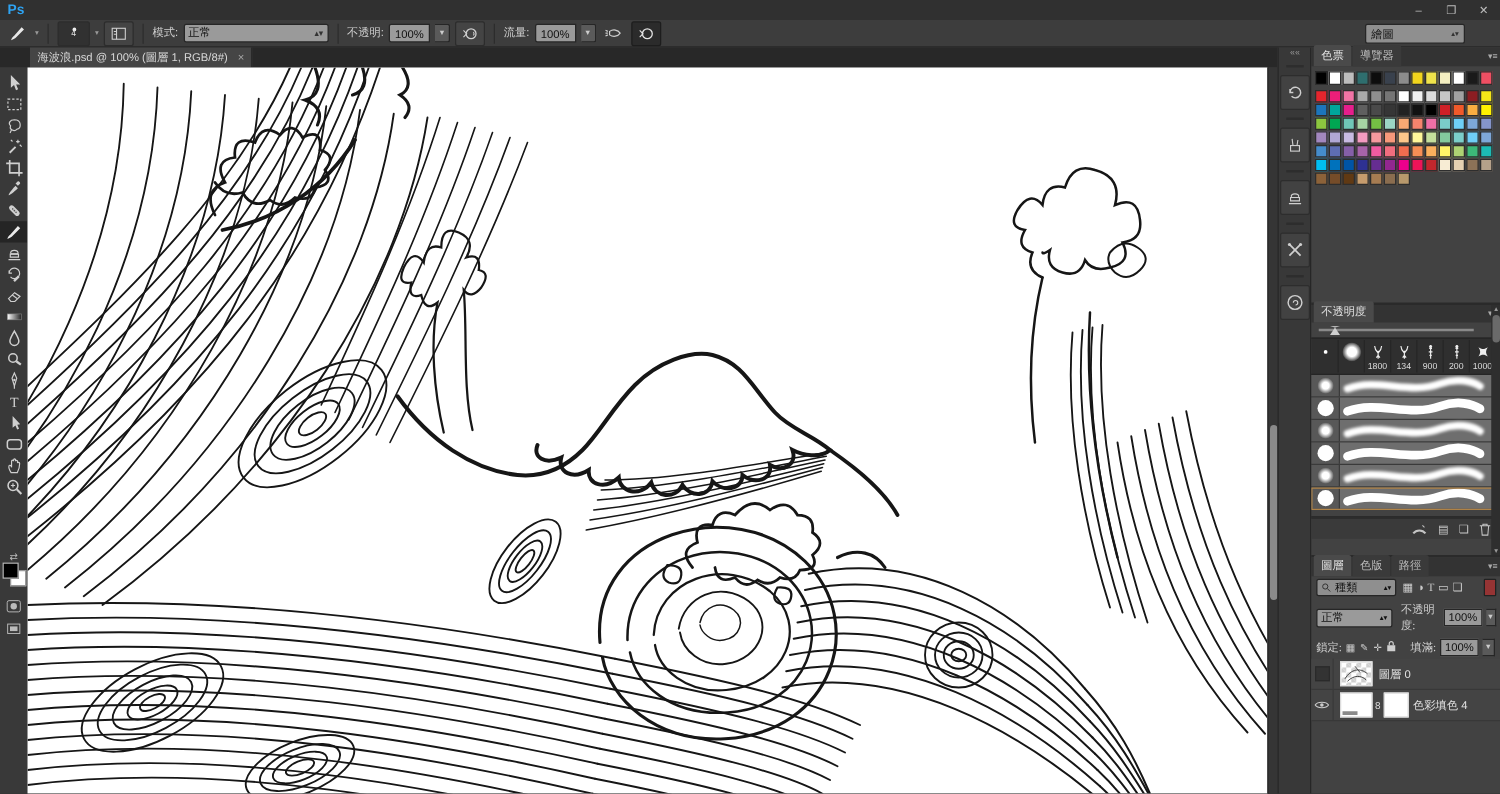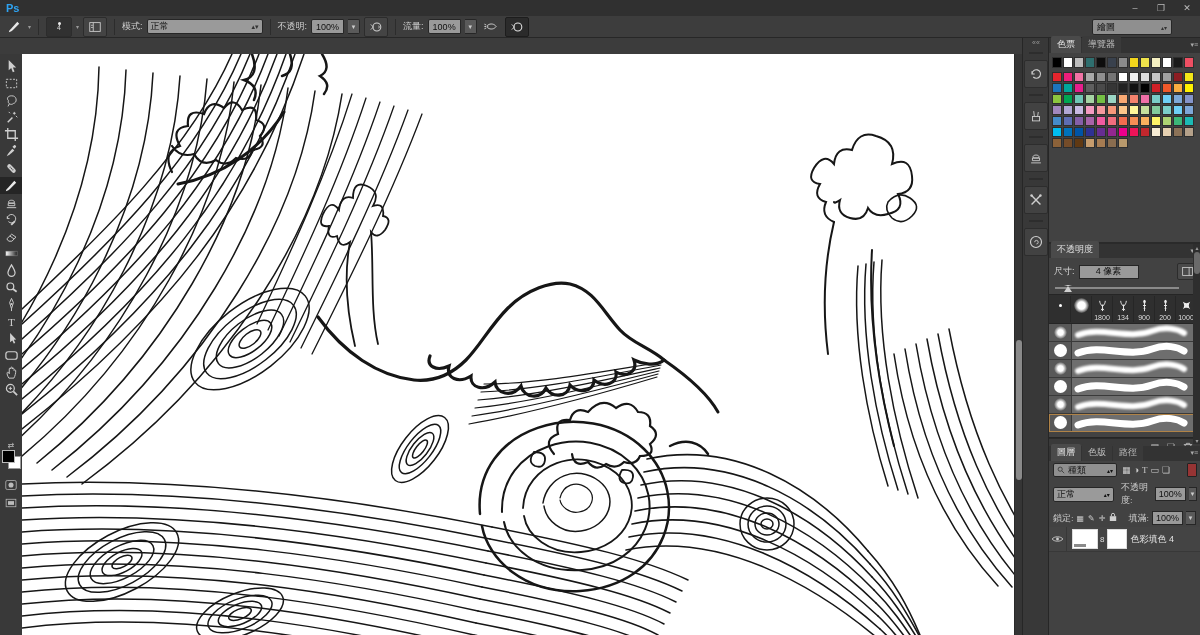--- a/index.html
+++ b/index.html
@@ -188,20 +188,26 @@
           <circle cx="9" cy="8" r="4.5" fill="none" stroke="#e3e3e3" stroke-width="1.2"></circle>
           <path d="M2 5l3 3-3 3" fill="none" stroke="#e3e3e3"></path>
         </svg>
     </span>
     <span class="workspace-dd">
       <span>繪圖</span>
       <span style="font-size:6px;color:#333;">▴▾</span>
     </span>
   </div>
 
+  <div class="tabbar">
+    <div class="doctab">
+      <span>海波浪.psd @ 100% (圖層 1, RGB/8#)</span>
+      <span class="tabclose">×</span>
+    </div>
+  </div>
 
   <div class="toolbar">
     <div style="height:4px;"></div>
     <div id="toolbar-items">
         <div class="tool">
           <svg viewBox="0 0 16 16" width="15" height="15">
             <path d="M5 1v11l2.7-2.3L9.4 14l1.8-.8-1.7-4.1H13z" fill="#cfcfcf"></path>
           </svg>
         </div>
         <div class="tool">
@@ -641,30 +647,20 @@
             <div class="sw" style="background: rgb(184, 153, 108);"></div>
           </div>
         </div>
     </div>
 
     <div class="brush-panel">
       <div class="bp-header">
         <span class="bp-tab">不透明度</span>
         <span class="pmenu">▾≡</span>
       </div>
-      <div class="bp-sizerow">
-        <span>尺寸:</span>
-        <span class="bp-sizeval">4 像素</span>
-        <span class="bp-toggle">
-          <svg viewBox="0 0 16 16" width="13" height="13">
-              <rect x="2" y="3" width="12" height="10" fill="none" stroke="#cfcfcf"></rect>
-              <path d="M10 3v10" stroke="#cfcfcf"></path>
-            </svg>
-        </span>
-      </div>
       <div class="bp-slider">
         <div class="track"></div>
         <div class="thumb"></div>
       </div>
       <div class="bp-tips" id="bp-tips">
           <div class="bp-tip">
             <div class="g">
               <div class="tiny-dot"></div>
             </div>
             <div class="lab"></div>
@@ -849,20 +845,31 @@
               </svg>
           </span>
         </span>
         <span class="lp-label" style="margin-left:8px;">填滿:</span>
         <span class="lp-val">100%</span>
         <span class="lp-valarr">▼</span>
       </div>
       <div id="layer-list">
           <div class="layer-row">
             <div class="eye-cell">
+              <div class="eye-empty"></div>
+            </div>
+            <div class="thumb checker sketchwrap">
+              <svg width="22" height="16" viewBox="0 0 22 16">
+                <path d="M2 12C7 4 14 3 20 8M4 14C9 9 15 9 19 13M10 2l4 5" stroke="#444" fill="none" stroke-width=".8"></path>
+              </svg>
+            </div>
+            <span class="layer-name">圖層 0</span>
+          </div>
+          <div class="layer-row">
+            <div class="eye-cell">
               <svg viewBox="0 0 14 9" width="13" height="8">
                 <path d="M1 4.5C3 1.2 11 1.2 13 4.5 11 7.8 3 7.8 1 4.5z" fill="none" stroke="#ccc"></path>
                 <circle cx="7" cy="4.5" r="1.6" fill="#ccc"></circle>
               </svg>
             </div>
             <div class="thumb fill"></div>
             <span class="linkglyph">8</span>
             <div class="thumb mask"></div>
             <span class="layer-name">色彩填色 4</span>
           </div>

